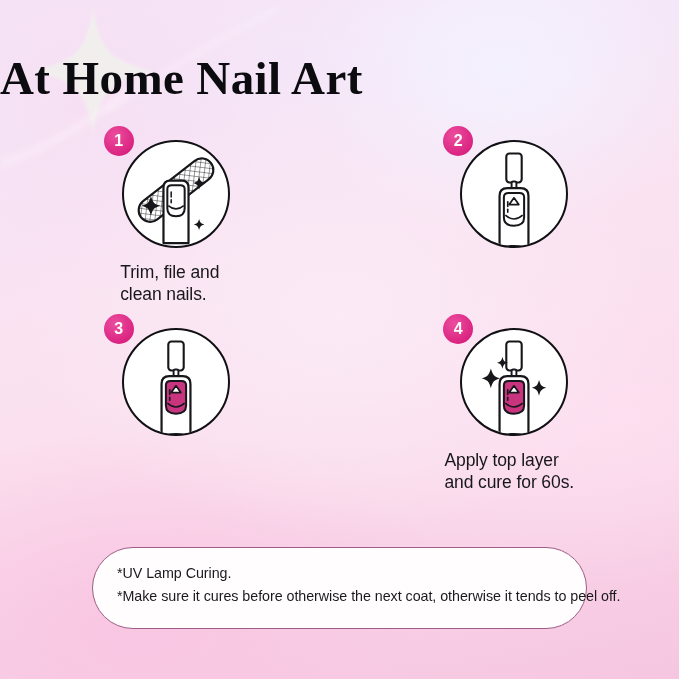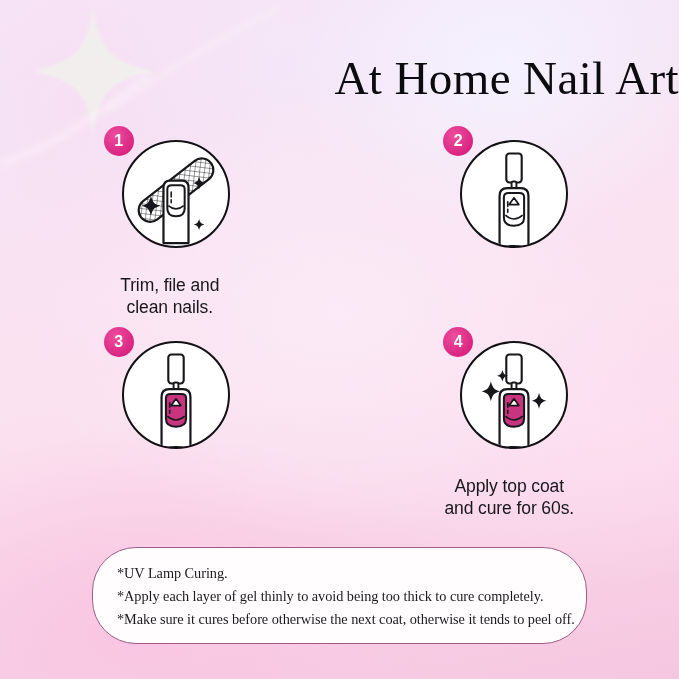--- a/index.html
+++ b/index.html
@@ -22,23 +22,23 @@
   .bg-star{
     position:absolute;pointer-events:none;
     filter:blur(1.6px);opacity:.75;
   }
   .bg-wisp{
     position:absolute;pointer-events:none;opacity:.5;filter:blur(3px);
   }
 
   
   .title{
-    position:absolute;left:0;right:0;top:55px;text-align:right;
+    position:absolute;left:0;right:0;top:55px;text-align:left;
     font-family:"Liberation Serif", serif;
-    font-weight:normal;
+    font-weight:bold;
     font-size:47px;
     letter-spacing:0.4px;
     color:#0c0c10;
     line-height:1;
   }
 
   
   .steps{
     position:absolute;left:0;top:140px;width:679px;
   }
@@ -64,22 +64,21 @@
   .circle{
     position:absolute;left:0;top:0;width:108px;height:108px;
     border-radius:50%;
     background:#ffffff;
     border:2.2px solid #111115;
     box-sizing:border-box;
     overflow:hidden;
   }
   .art{position:absolute;left:0;top:0;width:100%;height:100%;}
   .caption{
-    margin-top:26px;
-    text-align:center;
+    margin-top:13px;
     font-size:17.5px;
     line-height:1.28;
     color:#17171b;
     white-space:pre-line;
     letter-spacing:-0.1px;
   }
 
   
   .r1 .s1 .circle-wrap{margin-left:12px;}
   .r1 .s1 .badge{left:calc(50% - 66px);top:-14px;}
@@ -91,25 +90,24 @@
   .r2 .s2 .badge{left:calc(50% - 66px);top:-14px;}
 
   .row2{margin-top:22px;}
 
   
   .notes{
     position:absolute;
     left:92px;top:547px;
     width:495px;
     box-sizing:border-box;
-    padding:14px 22px 12px 24px;
+    padding:14px 22px 20px 24px;
     background:#fffdfe;
     border:1.4px solid #9d5d85;
     border-radius:44px;
-    font-family:Liberation Serif, serif;
   }
   .note-line{
     font-size:14.3px;
     line-height:1.62;
     color:#1a1a1e;
     letter-spacing:-0.05px;
     white-space:nowrap;
   }
 </style>
 </head>
@@ -227,25 +225,24 @@
               <path d="M45 76 q9 8 18 0" fill="none" stroke="#17171b" stroke-width="1.6"></path>
               <path d="M47.5 62 v5" stroke="#17171b" stroke-width="1.7" stroke-linecap="round"></path>
               <path d="M47.5 70 v3" stroke="#17171b" stroke-width="1.7" stroke-linecap="round"></path>
 
               <path d="M30 40 c2 7 3.2 8.2 9.6 10.2 c-6.4 2 -7.6 3.2 -9.6 10.2 c-2 -7 -3.2 -8.2 -9.6 -10.2 c6.4 -2 7.6 -3.2 9.6 -10.2 z" fill="#17171b"></path>
               <path d="M42 28 c1.2 4.2 1.9 5 5.7 6.1 c-3.8 1.1 -4.5 1.9 -5.7 6.1 c-1.2 -4.2 -1.9 -5 -5.7 -6.1 c3.8 -1.1 4.5 -1.9 5.7 -6.1 z" fill="#17171b"></path>
               <path d="M80 52 c1.6 5.6 2.5 6.6 7.6 8.1 c-5.1 1.5 -6 2.5 -7.6 8.1 c-1.6 -5.6 -2.5 -6.6 -7.6 -8.1 c5.1 -1.5 6 -2.5 7.6 -8.1 z" fill="#17171b"></path>
             </svg>
           </div>
         </div>
-        <div class="caption">Apply top coat
+        <div class="caption">Apply top layer
 and cure for 60s.</div>
       </div>
     </div>
   </div>
 
   <div class="notes">
     <div class="note-line">*UV Lamp Curing.</div>
-    <div class="note-line">*Apply each layer of gel thinly to avoid being too thick to cure completely.</div>
     <div class="note-line">*Make sure it cures before otherwise the next coat, otherwise it tends to peel off.</div>
   </div>
 
 </div>
 
 </body></html>

